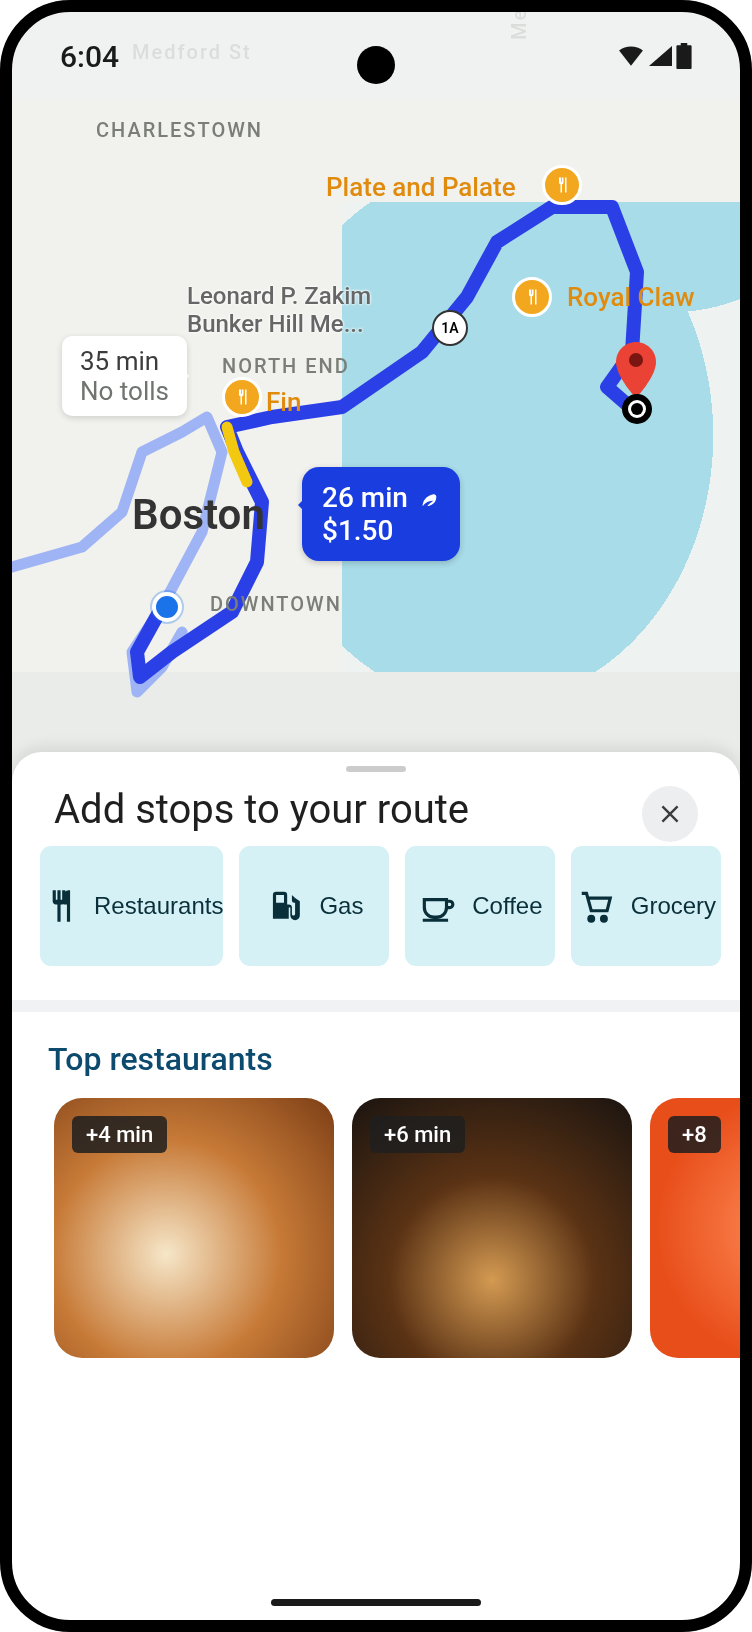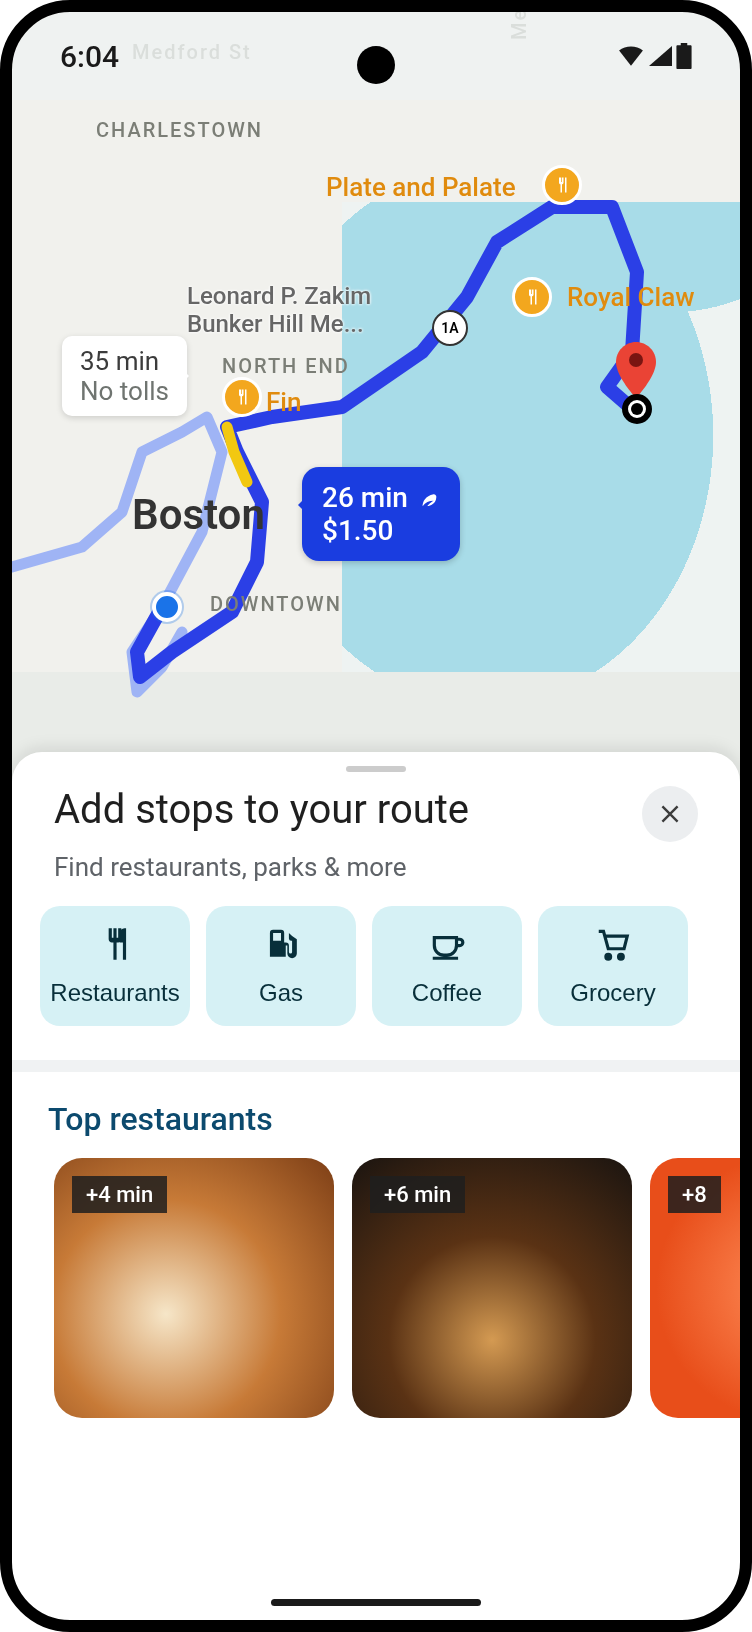--- a/index.html
+++ b/index.html
@@ -165,42 +165,42 @@
     margin: 6px 36px 24px;
     background:#edeff1; border-radius: 40px; height: 78px;
     display:flex; align-items:center; padding:0 30px;
     justify-content:space-between;
   }
   .search-ph { color:#5f6368; font-size:32px; }
   .chips {
     display:flex; gap:16px; padding: 0 28px 34px; overflow-x:auto;
   }
   .chip {
-    flex:0 0 150px; height:120px; border-radius:20px;
-    background:#d6f1f5; display:flex; flex-direction:column;
+    flex:0 0 150px; height:120px; border-radius:11px;
+    background:#d6f1f5; display:flex; flex-direction:row;
     align-items:center; justify-content:center; gap:16px;
     border:none; cursor:pointer; color:#082f3a;
   }
   .chip-label{ font-size:24px; font-weight:500; }
   .divider { height:12px; background:#f0f2f3; }
   .section-title {
     font-size:32px; font-weight:500; color:#0c4a6e;
     padding: 28px 36px 20px;
   }
   .cards {
     display:flex; gap:18px; padding: 0 0 0 42px; overflow:hidden;
   }
   .card {
     width:280px; height:260px; border-radius:28px; position:relative;
     overflow:hidden; flex-shrink:0;
   }
   .card .badge{
     position:absolute; top:18px; left:18px;
     background:rgba(30,30,30,0.85); color:#fff;
-    padding:6px 14px; border-radius:0; font-size:22px; font-weight:500;
+    padding:6px 14px; border-radius:6px; font-size:22px; font-weight:500;
   }
   .card-1 { background: radial-gradient(circle at 40% 60%, #f6e6c8 0%, #c77a37 50%, #7c3e16 100%); }
   .card-2 { background: radial-gradient(circle at 50% 70%, #d49a52 0%, #5a3214 45%, #1a1410 100%); }
   .card-3 { background: radial-gradient(circle at 50% 50%, #ff8e5a 0%, #e84e1a 70%); }
   
   .home-indicator{
     position:absolute; bottom:14px; left:50%; transform:translateX(-50%);
     width:210px; height:7px; border-radius:4px; background:#1a1a1a; z-index:80;
   }
 </style>
@@ -301,21 +301,20 @@
   <div class="sheet">
     <div class="sheet-handle"></div>
     <div class="sheet-header">
       <div class="sheet-title">Add stops to your route</div>
       <button class="close-btn">
         <svg width="26" height="26" viewBox="0 0 24 24" stroke="#3c3c3c" stroke-width="2.2" fill="none">
             <path d="M5 5l14 14M19 5L5 19"></path>
           </svg>
       </button>
     </div>
-    <div class="sheet-sub">Find restaurants, parks &amp; more</div>
 
 
     <div class="chips">
       <button class="chip">
         <svg width="38" height="38" viewBox="0 0 24 24" fill="#082f3a">
             <path d="M8 2v7c0 1.1.9 2 2 2h1v11h2V11h1c1.1 0 2-.9 2-2V2h-2v6h-1V2h-2v6h-1V2H8zm10 0c-1.7 0-3 1.8-3 4v5h2v11h2V2h-1z"></path>
           </svg>
         <span class="chip-label">Restaurants</span>
       </button>
       <button class="chip">

